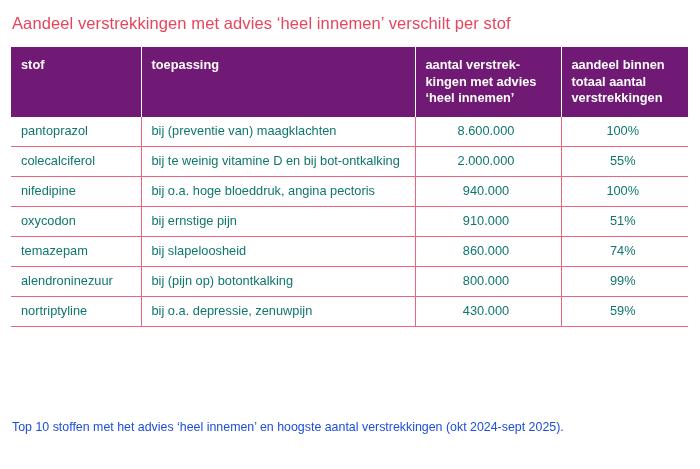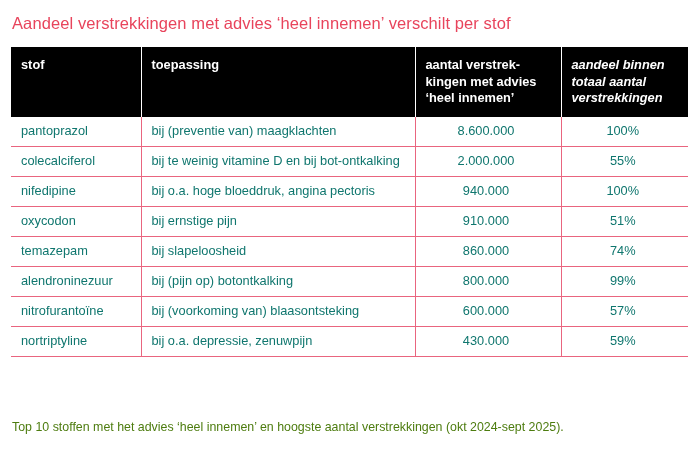--- a/index.html
+++ b/index.html
@@ -48,33 +48,33 @@
     table-layout: fixed;
     font-size: 12.6px;
   }
   table.data col.c1 { width: 130px; }
   table.data col.c2 { width: 274px; }
   table.data col.c3 { width: 146px; }
   table.data col.c4 { width: 127px; }
 
   
   thead th {
-    background: #000000;
+    background: #701a75;
     color: #ffffff;
     font-weight: bold;
     font-size: 12.8px;
     line-height: 16.5px;
     text-align: left;
     vertical-align: top;
     padding: 10px 10px 10px 10px;
     height: 54px;
     box-sizing: border-box;
     border-right: 1px solid #ffffff;
   }
-  thead th.last { border-right: none; font-style: italic; }
+  thead th.last { border-right: none; }
   thead th.hdr-num { }
 
   
   tbody td {
     color: #0f766e;
     font-size: 12.8px;
     line-height: 16px;
     vertical-align: top;
     padding: 6px 10px 7px 10px;
     border-bottom: 1px solid #e9657f;
@@ -91,21 +91,21 @@
   tbody tr:first-child td { border-top: none; }
 
   
   .caption {
     position: absolute;
     left: 12px;
     top: 419px;
     width: 664px;
     font-size: 12.4px;
     line-height: 17px;
-    color: #4d7c0f;
+    color: #1d4ed8;
   }
 </style>
 </head>
 <body>
 
 <div class="page">
 
   <div class="title">Aandeel verstrekkingen met advies ‘heel innemen’ verschilt per stof</div>
 
   <div class="table-wrap">
@@ -163,26 +163,20 @@
           <td class="num">860.000</td>
           <td class="num col-last">74%</td>
         </tr>
         <tr>
           <td>alendroninezuur</td>
           <td>bij (pijn op) botontkalking</td>
           <td class="num">800.000</td>
           <td class="num col-last">99%</td>
         </tr>
         <tr>
-          <td>nitrofurantoïne</td>
-          <td>bij (voorkoming van) blaasontsteking</td>
-          <td class="num">600.000</td>
-          <td class="num col-last">57%</td>
-        </tr>
-        <tr>
           <td>nortriptyline</td>
           <td>bij o.a. depressie, zenuwpijn</td>
           <td class="num">430.000</td>
           <td class="num col-last">59%</td>
         </tr>
       </tbody>
     </table>
   </div>
 
   <div class="caption">Top 10 stoffen met het advies ‘heel innemen’ en hoogste aantal verstrekkingen (okt 2024-sept 2025).</div>

